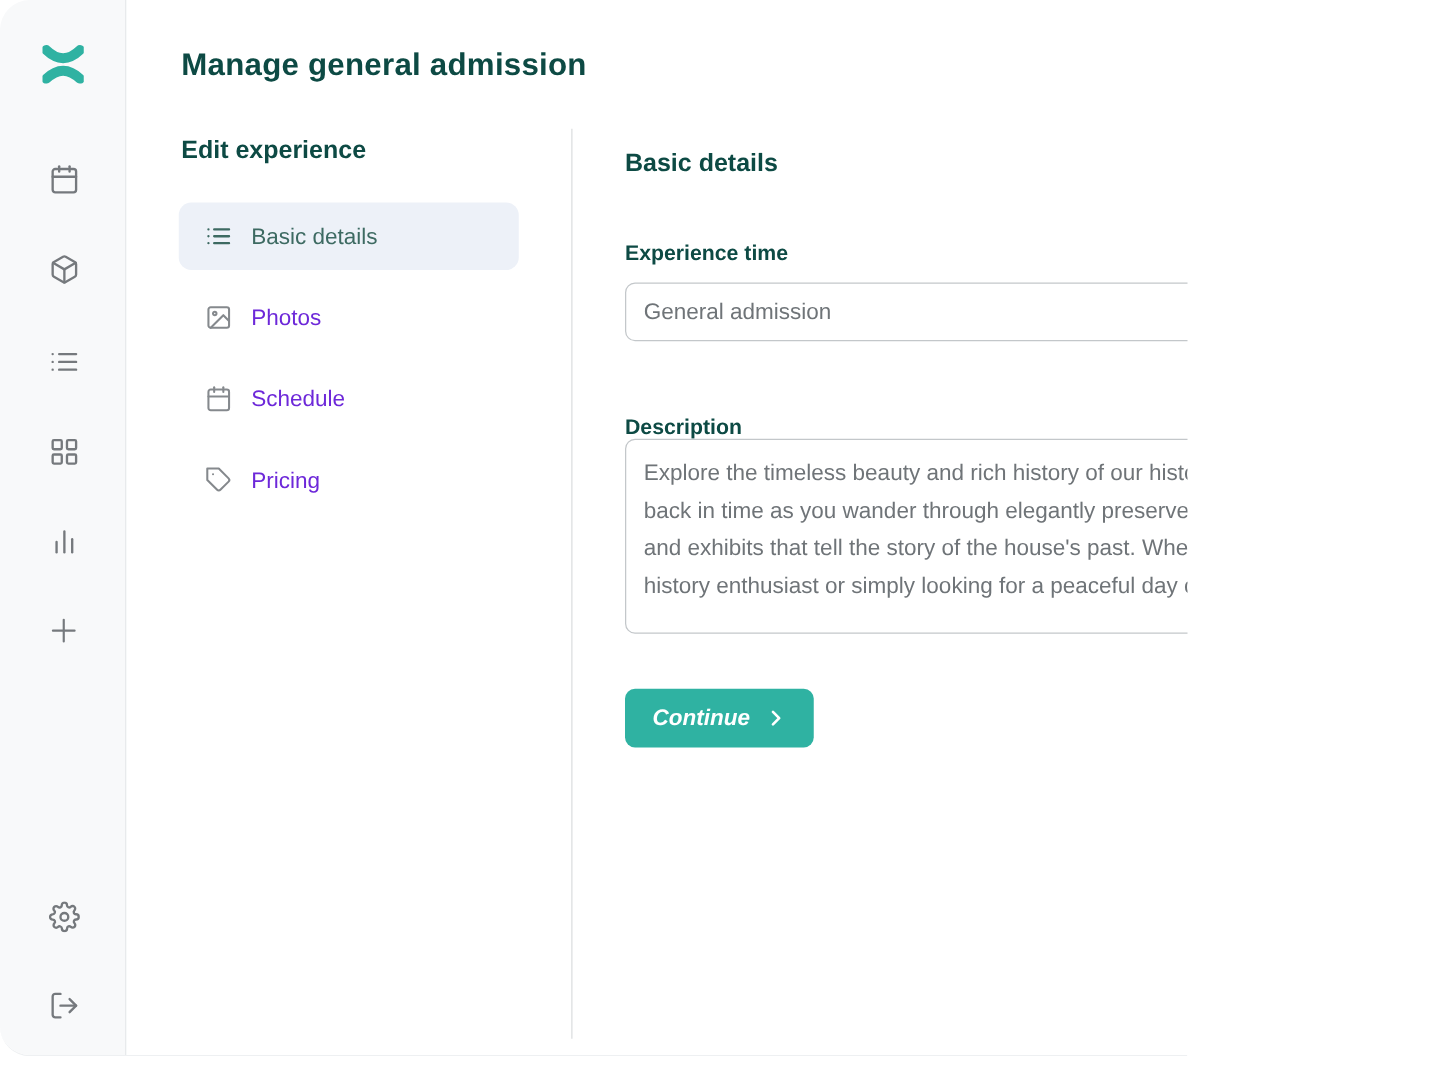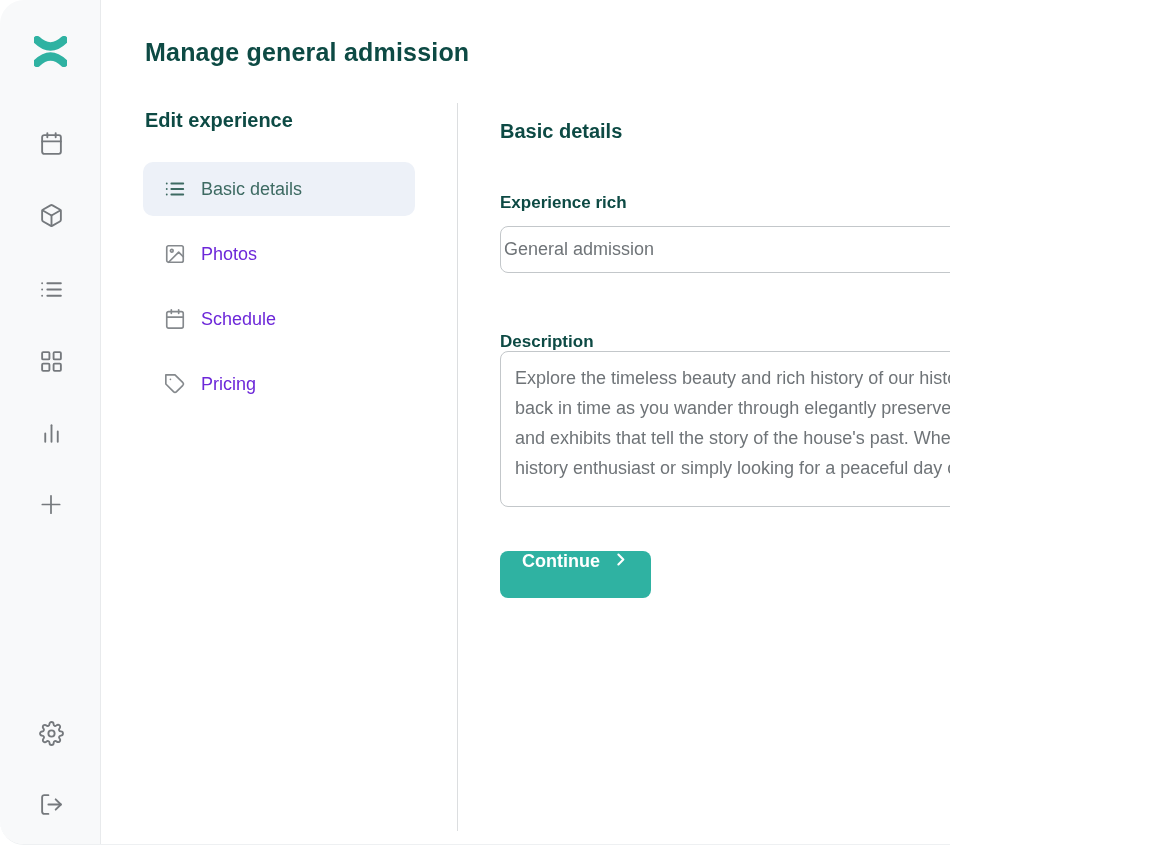--- a/index.html
+++ b/index.html
@@ -73,44 +73,45 @@
   .field-label {
     position: absolute; left: 500px;
     font-size: 17px; font-weight: 700; color: #0d4a44;
   }
   .label-name { top: 193px; }
   .label-desc { top: 332px; }
   .text-input {
     position: absolute; left: 500px; top: 226px;
     width: 618px; height: 47px;
     border: 1px solid #c3c7ca; border-radius: 8px;
-    padding: 0 3px;
+    padding: 0 14px;
     font-family: "Liberation Sans", "DejaVu Sans", sans-serif;
     font-size: 18px; color: #6f7478;
     background: #ffffff; outline: none;
   }
   .text-area {
     position: absolute; left: 500px; top: 351px;
     width: 618px; height: 156px;
     border: 1px solid #c3c7ca; border-radius: 8px;
     padding: 11px 14px;
     font-family: "Liberation Sans", "DejaVu Sans", sans-serif;
     font-size: 18px; line-height: 30px; color: #6f7478;
     background: #ffffff; outline: none;
     resize: none; overflow: hidden;
   }
   .continue-btn {
     position: absolute; left: 500px; top: 551px;
     height: 47px; padding: 0 22px;
-    display: flex; gap: 12px;
+    display: flex; align-items: center; gap: 12px;
     background: #2fb2a2; color: #ffffff;
     border: none; border-radius: 8px;
     font-family: "Liberation Sans", "DejaVu Sans", sans-serif;
     font-size: 18px; font-weight: 700;
     cursor: pointer;
+    font-style: italic;
   }
   .continue-btn svg { stroke: #ffffff; }
 </style>
 </head>
 <body>
 
 <div class="app">
 
   <aside class="sidebar">
 
@@ -231,21 +232,21 @@
           <line x1="7" y1="7" x2="7.01" y2="7"></line>
       </svg>
       <span>Pricing</span>
     </div>
   </nav>
 
   <div class="v-divider"></div>
 
   <h2 class="section-title form-heading">Basic details</h2>
 
-  <label class="field-label label-name">Experience rich</label>
+  <label class="field-label label-name">Experience time</label>
   <input class="text-input" type="text" value="General admission" style="">
 
   <label class="field-label label-desc">Description</label>
   <textarea class="text-area" style="">Explore the timeless beauty and rich history of our historic house. Step back in time as you wander through elegantly preserved rooms, gardens, and exhibits that tell the story of the house's past. Whether you're a history enthusiast or simply looking for a peaceful day out,</textarea>
 
   <button class="continue-btn">
     <span>Continue</span>
     <svg width="17" height="17" viewBox="0 0 24 24" fill="none" stroke-width="3" stroke-linecap="round" stroke-linejoin="round">
       <polyline points="9 5 16 12 9 19"></polyline>
     </svg>

